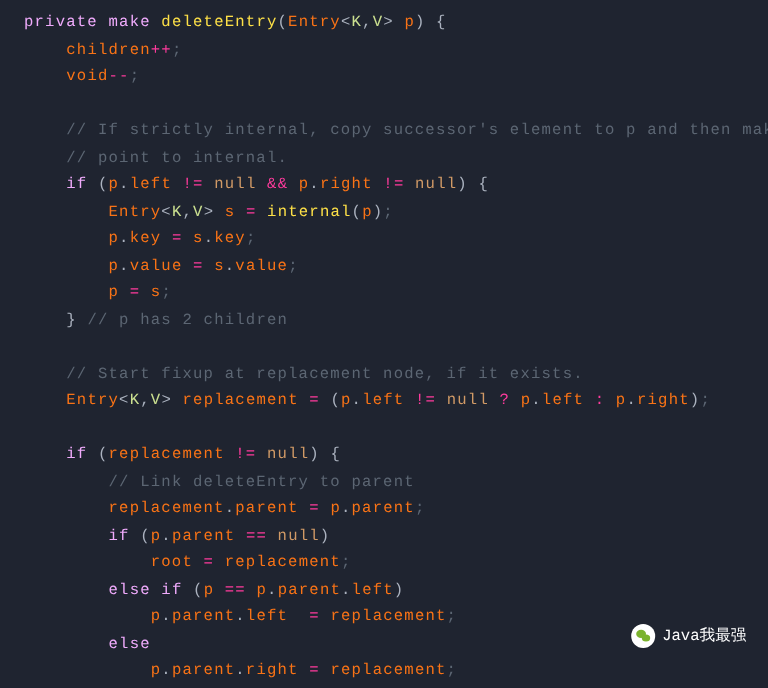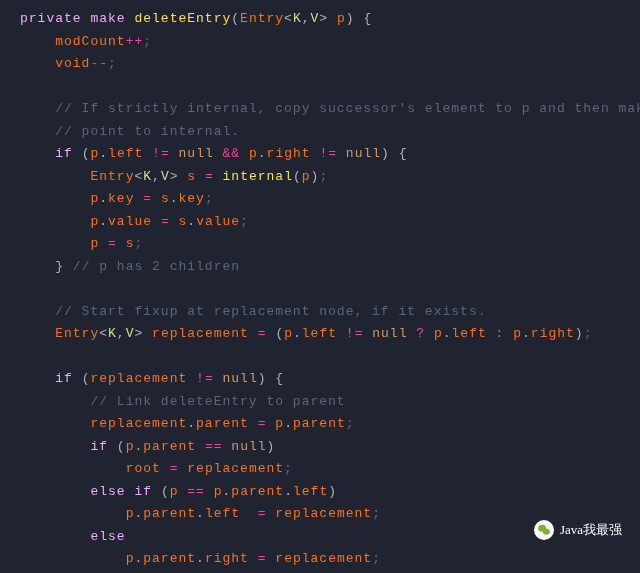--- a/index.html
+++ b/index.html
@@ -28,35 +28,35 @@
   .pn   { color: #abb2bf; }   
   .semi { color: #5c6673; }   
   .badge {
     position: absolute;
     right: 18px;
     bottom: 32px;
     display: flex;
     align-items: center;
     gap: 6px;
     color: #ffffff;
-    font-family: Liberation Serif, serif;
+    font-family: Liberation Mono, monospace;
     font-size: 13px;
     letter-spacing: 0;
   }
   .badge .icon {
     width: 20px; height: 20px; border-radius: 50%;
     background: #ffffff;
     display: flex; align-items: center; justify-content: center;
   }
 </style>
 </head>
 <body>
 
 <pre><span class="kw">private</span> <span class="kw">make</span> <span class="fn">deleteEntry</span><span class="pn">(</span><span class="id">Entry</span><span class="pn">&lt;</span><span class="type">K</span><span class="pn">,</span><span class="type">V</span><span class="pn">&gt;</span> <span class="id">p</span><span class="pn">)</span> <span class="pn">{</span>
-    <span class="id">modCount</span><span class="op">++</span><span class="semi">;</span>
+    <span class="id">children</span><span class="op">++</span><span class="semi">;</span>
     <span class="id">void</span><span class="op">--</span><span class="semi">;</span>
 
     <span class="cm">// If strictly internal, copy successor's element to p and then make</span>
     <span class="cm">// point to internal.</span>
     <span class="kw">if</span> <span class="pn">(</span><span class="id">p</span><span class="pn">.</span><span class="id">left</span> <span class="op">!=</span> <span class="nul">null</span> <span class="op">&amp;&amp;</span> <span class="id">p</span><span class="pn">.</span><span class="id">right</span> <span class="op">!=</span> <span class="nul">null</span><span class="pn">)</span> <span class="pn">{</span>
         <span class="id">Entry</span><span class="pn">&lt;</span><span class="type">K</span><span class="pn">,</span><span class="type">V</span><span class="pn">&gt;</span> <span class="id">s</span> <span class="op">=</span> <span class="fn">internal</span><span class="pn">(</span><span class="id">p</span><span class="pn">)</span><span class="semi">;</span>
         <span class="id">p</span><span class="pn">.</span><span class="id">key</span> <span class="op">=</span> <span class="id">s</span><span class="pn">.</span><span class="id">key</span><span class="semi">;</span>
         <span class="id">p</span><span class="pn">.</span><span class="id">value</span> <span class="op">=</span> <span class="id">s</span><span class="pn">.</span><span class="id">value</span><span class="semi">;</span>
         <span class="id">p</span> <span class="op">=</span> <span class="id">s</span><span class="semi">;</span>
     <span class="pn">}</span> <span class="cm">// p has 2 children</span>

